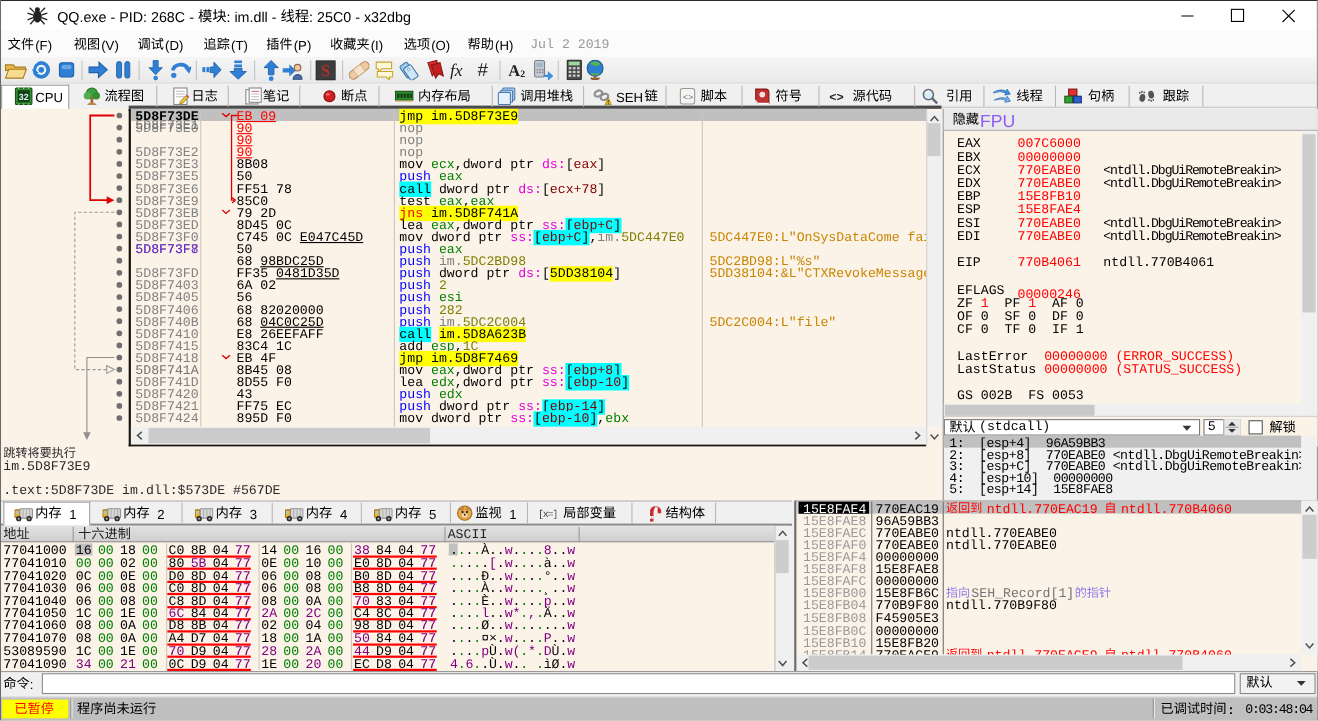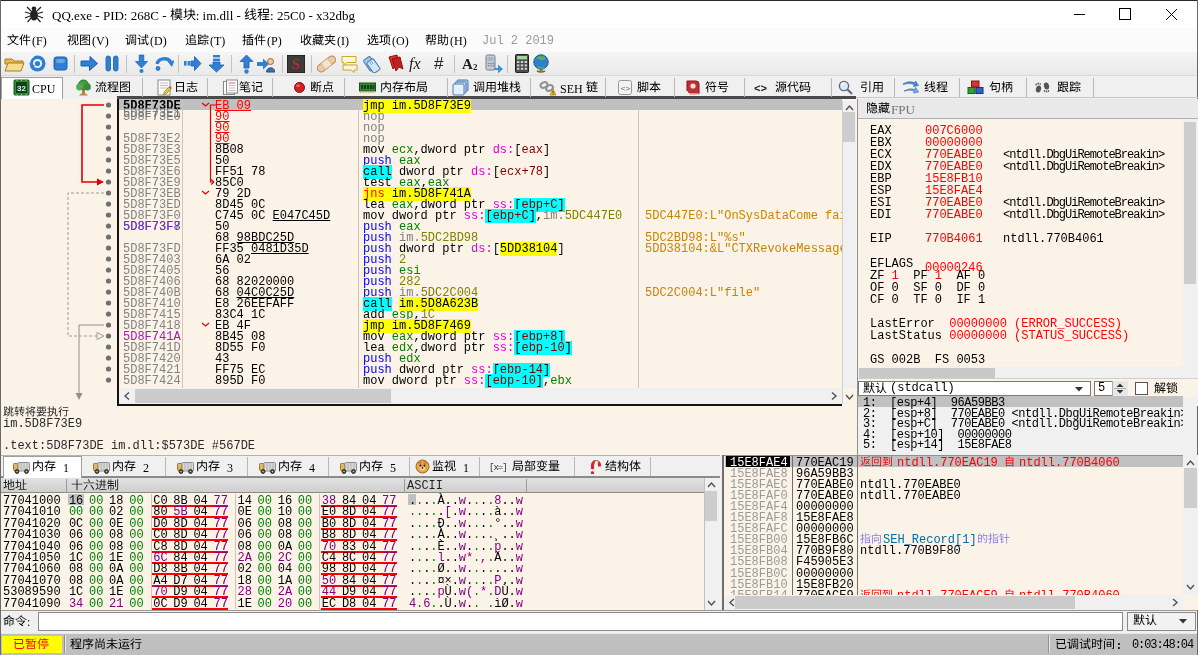--- a/index.html
+++ b/index.html
@@ -1,19 +1,19 @@
 <!DOCTYPE html>
 <html><head><meta charset="utf-8"><style>
 *{margin:0;padding:0;box-sizing:border-box}
 html,body{width:1198px;height:655px;overflow:hidden}
 body{position:relative;background:#F0F0F0;font-family:"Liberation Sans",sans-serif}
 .abs{position:absolute}
 .cjk{position:absolute}
 .mono{font-family:"Liberation Mono",monospace;font-size:12px;line-height:12px;white-space:pre}
-.sans{font-family:Liberation Serif, serif}
+.sans{font-family:Liberation Sans, sans-serif}
 .b{color:#0000ff}.r{color:#008000}.seg{color:#e000e0}.mem{color:#800000}
 .num{color:#808000}.gy{color:#808080}.cmt{color:#c88400}.red{color:#ff0000}
 .yb{background:#ffff00}.cb{background:#00ffff}
 .u{text-decoration:underline}
 .pu{color:#800080}.gn{color:#008000}
 </style></head><body>
 <div class="abs" style="left:0px;top:0px;width:1198px;height:1px;background:#2a2a2a;"></div>
 <div class="abs" style="left:0px;top:0px;width:1px;height:655px;background:#6a6a6a;"></div>
 <div class="abs" style="left:1197px;top:0px;width:1px;height:655px;background:#6a6a6a;"></div>
 <div class="abs" style="left:0px;top:654px;width:1198px;height:1px;background:#6a6a6a;"></div>
@@ -544,21 +544,21 @@
 <div class="abs mono" style="left:645px;top:287px;overflow:hidden;max-width:197px"><span class="cmt">5DC2C004:L"file"</span></div>
 <div class="abs mono" style="left:123px;top:298px;color:#828282">5D8F7410</div>
 <div class="abs mono" style="left:215px;top:298px;">E8 26EEFAFF</div>
 <div class="abs mono" style="left:363px;top:298px;"><span class="cb">call</span> <span class="yb">im.5D8A623B</span></div>
 <div class="abs mono" style="left:123px;top:309px;color:#828282">5D8F7415</div>
 <div class="abs mono" style="left:215px;top:309px;">83C4 1C</div>
 <div class="abs mono" style="left:363px;top:309px;">add <span class="r">esp</span>,<span class="num">1C</span></div>
 <div class="abs mono" style="left:123px;top:320px;color:#828282">5D8F7418</div>
 <div class="abs mono" style="left:215px;top:320px;">EB 4F</div>
 <div class="abs mono" style="left:363px;top:320px;"><span class="yb">jmp im.5D8F7469</span></div>
-<div class="abs mono" style="left:123px;top:331px;color:#a21caf">5D8F741A</div>
+<div class="abs mono" style="left:123px;top:331px;color:#737373">5D8F741A</div>
 <div class="abs mono" style="left:215px;top:331px;">8B45 08</div>
 <div class="abs mono" style="left:363px;top:331px;">mov <span class="r">eax</span>,dword ptr <span class="seg">ss:</span><span class="cb">[</span><span class="mem cb">ebp+8</span><span class="cb">]</span></div>
 <div class="abs mono" style="left:123px;top:342px;color:#828282">5D8F741D</div>
 <div class="abs mono" style="left:215px;top:342px;">8D55 F0</div>
 <div class="abs mono" style="left:363px;top:342px;">lea <span class="r">edx</span>,dword ptr <span class="seg">ss:</span><span class="cb">[</span><span class="mem cb">ebp-10</span><span class="cb">]</span></div>
 <div class="abs mono" style="left:123px;top:353px;color:#828282">5D8F7420</div>
 <div class="abs mono" style="left:215px;top:353px;">43</div>
 <div class="abs mono" style="left:363px;top:353px;"><span class="b">push </span><span class="r">edx</span></div>
 <div class="abs mono" style="left:123px;top:364px;color:#828282">5D8F7421</div>
 <div class="abs mono" style="left:215px;top:364px;">FF75 EC</div>
@@ -584,21 +584,21 @@
   </svg>
 <div class="abs" style="left:135px;top:389px;width:256px;height:14px;background:#cbcbcb;"></div>
 <div class="abs" style="left:857px;top:99px;width:341px;height:307px;background:#fcf3e8;"></div>
 <div class="abs" style="left:857px;top:99px;width:1px;height:307px;background:#909090;"></div>
 <div class="abs" style="left:858px;top:99px;width:340px;height:20px;background:#e9e9e9;"></div>
 <div class="abs" style="left:858px;top:118px;width:340px;height:1px;background:#b0b0b0;"></div>
 <svg class="cjk " style="left:866px;top:102px" width="25" height="14" viewBox="0 0 25 14" fill="#000">
     <path transform="translate(0.0,10.3)" d="M5.7 -2V-0.2C5.7 0.6 6 0.9 7 0.9C7.2 0.9 8.6 0.9 8.8 0.9C9.6 0.9 9.9 0.6 9.9 -0.6C9.7 -0.7 9.4 -0.8 9.2 -0.9C9.2 -0 9.1 0.1 8.7 0.1C8.4 0.1 7.3 0.1 7.1 0.1C6.6 0.1 6.6 0 6.6 -0.2V-2ZM4.7 -2.1C4.5 -1.3 4.1 -0.4 3.7 0.2L4.4 0.6C4.8 -0 5.2 -1 5.4 -1.8ZM6.5 -2.5C7.2 -2 8 -1.4 8.4 -0.9L9 -1.5C8.5 -1.9 7.7 -2.6 7 -3ZM9.5 -1.9C10 -1.2 10.6 -0.2 10.8 0.5L11.5 0.2C11.3 -0.5 10.7 -1.5 10.2 -2.2ZM6.5 -10C6.1 -9.2 5.3 -8.1 4.3 -7.4C4.5 -7.3 4.8 -7 4.9 -6.8L4.9 -6.9V-6.4H9.9V-5.5H5.2V-4.8H9.9V-3.7H4.8V-3H10.8V-7.2H8.7C9.1 -7.6 9.6 -8.2 9.9 -8.8L9.4 -9.1L9.2 -9.1H6.9C7.1 -9.3 7.2 -9.6 7.3 -9.8ZM5.3 -7.2C5.7 -7.5 6.1 -8 6.4 -8.4H8.7C8.4 -8 8.1 -7.5 7.8 -7.2ZM1 -9.6V1H1.8V-8.7H3.4C3.1 -7.9 2.8 -6.8 2.4 -6C3.3 -5 3.5 -4.2 3.5 -3.6C3.5 -3.2 3.4 -2.9 3.3 -2.7C3.2 -2.7 3 -2.7 2.9 -2.6C2.7 -2.6 2.5 -2.6 2.2 -2.7C2.3 -2.4 2.4 -2.1 2.4 -1.9C2.7 -1.8 3 -1.9 3.2 -1.9C3.5 -1.9 3.7 -2 3.8 -2.1C4.2 -2.3 4.3 -2.8 4.3 -3.5C4.3 -4.2 4.1 -5.1 3.2 -6.1C3.6 -7 4.1 -8.3 4.4 -9.3L3.9 -9.6L3.7 -9.6Z"></path>
     <path transform="translate(12.0,10.3)" d="M10 -5.7C9.8 -4.6 9.5 -3.6 9.1 -2.8C9 -3.8 8.8 -5 8.8 -6.4H11.4V-7.2H10.7L11 -7.4C10.7 -7.7 10.2 -8.1 9.8 -8.4L9.3 -7.9C9.6 -7.7 10 -7.4 10.2 -7.2H8.7L8.7 -8H8.4V-8.5H11.3V-9.2H8.4V-10.1H7.5V-9.2H4.5V-10.1H3.6V-9.2H0.7V-8.5H3.6V-7.6H4.5V-8.5H7.5V-7.6H7.9L7.9 -7.2H2.7V-5.1H1.7V-7.1H1V-3.9H1.7V-4.3H2.7V-3.9V-3.3H0.5V-2.6H1.2V-2C1.2 -1.3 1.1 -0.2 0.4 0.6C0.6 0.7 0.8 0.8 1 1C1.7 0.1 1.8 -1.2 1.8 -2V-2.6H2.7C2.6 -1.5 2.4 -0.3 2 0.6C2.1 0.7 2.5 0.9 2.6 1C3.4 -0.4 3.5 -2.4 3.5 -3.9V-6.4H8C8.1 -4.5 8.3 -2.9 8.6 -1.7C8.3 -1.4 8.1 -1 7.8 -0.7V-1.1H6.4V-1.9H7.7V-4.2H6.4V-5H7.7V-5.6H4.1V0.3H4.8V-0.4H7.5C7.2 -0.1 6.9 0.2 6.5 0.4C6.7 0.6 7.1 0.8 7.2 1C7.8 0.5 8.4 -0.1 8.9 -0.7C9.3 0.4 9.8 1 10.5 1C11.2 1 11.5 0.7 11.6 -0.9C11.4 -1 11.1 -1.2 11 -1.3C10.9 -0.1 10.8 0.2 10.5 0.2C10.1 0.2 9.7 -0.4 9.4 -1.6C10 -2.7 10.5 -4 10.8 -5.5ZM5.8 -1.1H4.8V-1.9H5.8ZM5.8 -4.2H4.8V-5H5.8ZM4.8 -3.6H7V-2.5H4.8Z"></path>
   </svg>
-<div class="abs sans" style="left:891px;top:102px;font-size:13px;color:#737373">FPU</div>
+<div class="abs sans" style="left:891px;top:102px;font-size:16px;color:#8b5cf6">FPU</div>
 <div class="abs mono" style="left:870px;top:125px;">EAX</div>
 <div class="abs mono" style="left:925px;top:125px;"><span class="red">007C6000</span></div>
 <div class="abs mono" style="left:870px;top:137px;">EBX</div>
 <div class="abs mono" style="left:925px;top:137px;"><span class="red">00000000</span></div>
 <div class="abs mono" style="left:870px;top:149px;">ECX</div>
 <div class="abs mono" style="left:925px;top:149px;"><span class="red">770EABE0</span></div>
 <div class="abs mono" style="left:1003px;top:149px;letter-spacing:-1px;">&lt;ntdll.DbgUiRemoteBreakin&gt;</div>
 <div class="abs mono" style="left:870px;top:161px;">EDX</div>
 <div class="abs mono" style="left:925px;top:161px;"><span class="red">770EABE0</span></div>
 <div class="abs mono" style="left:1003px;top:161px;letter-spacing:-1px;">&lt;ntdll.DbgUiRemoteBreakin&gt;</div>
@@ -1072,21 +1072,21 @@
 <div class="abs mono" style="left:730px;top:512px;color:#9a9a9a">15E8FAF8</div>
 <div class="abs mono" style="left:796px;top:512px;color:#000">15E8FAE8</div>
 <div class="abs mono" style="left:730px;top:523px;color:#9a9a9a">15E8FAFC</div>
 <div class="abs mono" style="left:796px;top:523px;color:#000">00000000</div>
 <div class="abs mono" style="left:730px;top:534px;color:#9a9a9a">15E8FB00</div>
 <div class="abs mono" style="left:796px;top:534px;color:#000">15E8FB6C</div>
 <svg class="cjk " style="left:860px;top:533px" width="23" height="13" viewBox="0 0 23 13" fill="#8878e8">
     <path transform="translate(0.0,9.5)" d="M9.2 -8.6C8.4 -8.2 7 -7.8 5.7 -7.6V-9.2H4.9V-6.1C4.9 -5.1 5.2 -4.9 6.5 -4.9C6.7 -4.9 8.8 -4.9 9 -4.9C10.1 -4.9 10.4 -5.2 10.5 -6.7C10.3 -6.8 9.9 -6.9 9.8 -7C9.7 -5.8 9.6 -5.6 9 -5.6C8.5 -5.6 6.8 -5.6 6.5 -5.6C5.8 -5.6 5.7 -5.7 5.7 -6.1V-6.9C7.1 -7.1 8.7 -7.5 9.8 -8ZM5.6 -1.5H9.2V-0.3H5.6ZM5.6 -2.1V-3.2H9.2V-2.1ZM4.9 -3.9V0.9H5.6V0.4H9.2V0.8H10V-3.9ZM2 -9.2V-7H0.5V-6.2H2V-3.9L0.3 -3.4L0.6 -2.6L2 -3V-0.1C2 0.1 2 0.1 1.8 0.1C1.7 0.1 1.2 0.1 0.7 0.1C0.8 0.3 0.9 0.7 1 0.9C1.7 0.9 2.1 0.8 2.4 0.7C2.7 0.6 2.8 0.4 2.8 -0.1V-3.3L4.3 -3.7L4.2 -4.5L2.8 -4.1V-6.2H4.1V-7H2.8V-9.2Z"></path>
     <path transform="translate(11.0,9.5)" d="M4.8 -9.3C4.7 -8.7 4.4 -7.9 4.1 -7.3H1.1V0.9H1.9V-6.5H9.2V-0.2C9.2 -0 9.1 0 8.9 0C8.6 0.1 7.9 0.1 7.1 0C7.2 0.3 7.3 0.6 7.4 0.9C8.4 0.9 9.1 0.9 9.5 0.7C9.8 0.6 10 0.3 10 -0.2V-7.3H5C5.3 -7.9 5.6 -8.5 5.8 -9.1ZM4.1 -4.3H6.9V-2.2H4.1ZM3.3 -5.1V-0.6H4.1V-1.4H7.7V-5.1Z"></path>
   </svg>
-<div class="abs mono" style="left:883px;top:534px;color:#0369a1">SEH_Record[1]</div>
+<div class="abs mono" style="left:883px;top:534px;color:#737373">SEH_Record[1]</div>
 <svg class="cjk " style="left:977px;top:533px" width="34" height="13" viewBox="0 0 34 13" fill="#8878e8">
     <path transform="translate(0.0,9.5)" d="M6.1 -4.7C6.7 -3.8 7.4 -2.8 7.8 -2.1L8.5 -2.5C8.1 -3.2 7.3 -4.2 6.7 -5ZM2.6 -9.3C2.6 -8.7 2.4 -8 2.2 -7.5H1V0.6H1.7V-0.3H4.8V-7.5H2.9C3.1 -7.9 3.3 -8.6 3.5 -9.1ZM1.7 -6.7H4V-4.4H1.7ZM1.7 -1V-3.7H4V-1ZM6.6 -9.3C6.2 -7.8 5.6 -6.2 4.9 -5.3C5.1 -5.2 5.4 -4.9 5.6 -4.8C5.9 -5.3 6.3 -6 6.6 -6.7H9.4C9.3 -2.3 9.1 -0.6 8.8 -0.3C8.6 -0.1 8.5 -0.1 8.3 -0.1C8 -0.1 7.4 -0.1 6.6 -0.1C6.8 0.1 6.9 0.4 6.9 0.6C7.5 0.7 8.2 0.7 8.6 0.7C9 0.6 9.2 0.5 9.4 0.2C9.9 -0.3 10 -2 10.2 -7.1C10.2 -7.2 10.2 -7.5 10.2 -7.5H6.9C7.1 -8 7.2 -8.6 7.4 -9.1Z"></path>
     <path transform="translate(11.0,9.5)" d="M9.2 -8.6C8.4 -8.2 7 -7.8 5.7 -7.6V-9.2H4.9V-6.1C4.9 -5.1 5.2 -4.9 6.5 -4.9C6.7 -4.9 8.8 -4.9 9 -4.9C10.1 -4.9 10.4 -5.2 10.5 -6.7C10.3 -6.8 9.9 -6.9 9.8 -7C9.7 -5.8 9.6 -5.6 9 -5.6C8.5 -5.6 6.8 -5.6 6.5 -5.6C5.8 -5.6 5.7 -5.7 5.7 -6.1V-6.9C7.1 -7.1 8.7 -7.5 9.8 -8ZM5.6 -1.5H9.2V-0.3H5.6ZM5.6 -2.1V-3.2H9.2V-2.1ZM4.9 -3.9V0.9H5.6V0.4H9.2V0.8H10V-3.9ZM2 -9.2V-7H0.5V-6.2H2V-3.9L0.3 -3.4L0.6 -2.6L2 -3V-0.1C2 0.1 2 0.1 1.8 0.1C1.7 0.1 1.2 0.1 0.7 0.1C0.8 0.3 0.9 0.7 1 0.9C1.7 0.9 2.1 0.8 2.4 0.7C2.7 0.6 2.8 0.4 2.8 -0.1V-3.3L4.3 -3.7L4.2 -4.5L2.8 -4.1V-6.2H4.1V-7H2.8V-9.2Z"></path>
     <path transform="translate(22.0,9.5)" d="M7.3 -9.1V-5.6H4.7V-4.7H7.3V0.9H8.1V-4.7H10.5V-5.6H8.1V-9.1ZM2 -9.2C1.7 -8.2 1 -7.2 0.3 -6.6C0.5 -6.4 0.7 -6 0.8 -5.8C1.2 -6.2 1.5 -6.6 1.9 -7.2H4.7V-8H2.3C2.5 -8.3 2.7 -8.6 2.8 -9ZM0.7 -3.8V-3H2.3V-0.7C2.3 -0.3 2 -0 1.8 0.1C1.9 0.3 2.1 0.6 2.2 0.8C2.4 0.6 2.7 0.5 4.9 -0.7C4.8 -0.8 4.7 -1.2 4.7 -1.4L3.1 -0.6V-3H4.6V-3.8H3.1V-5.3H4.4V-6H1.2V-5.3H2.3V-3.8Z"></path>
   </svg>
 <div class="abs mono" style="left:730px;top:545px;color:#9a9a9a">15E8FB04</div>
 <div class="abs mono" style="left:796px;top:545px;color:#000">770B9F80</div>
 <div class="abs mono" style="left:860px;top:545px;color:#000">ntdll.770B9F80</div>
 <div class="abs mono" style="left:730px;top:556px;color:#9a9a9a">15E8FB08</div>
 <div class="abs mono" style="left:796px;top:556px;color:#000">F45905E3</div>

